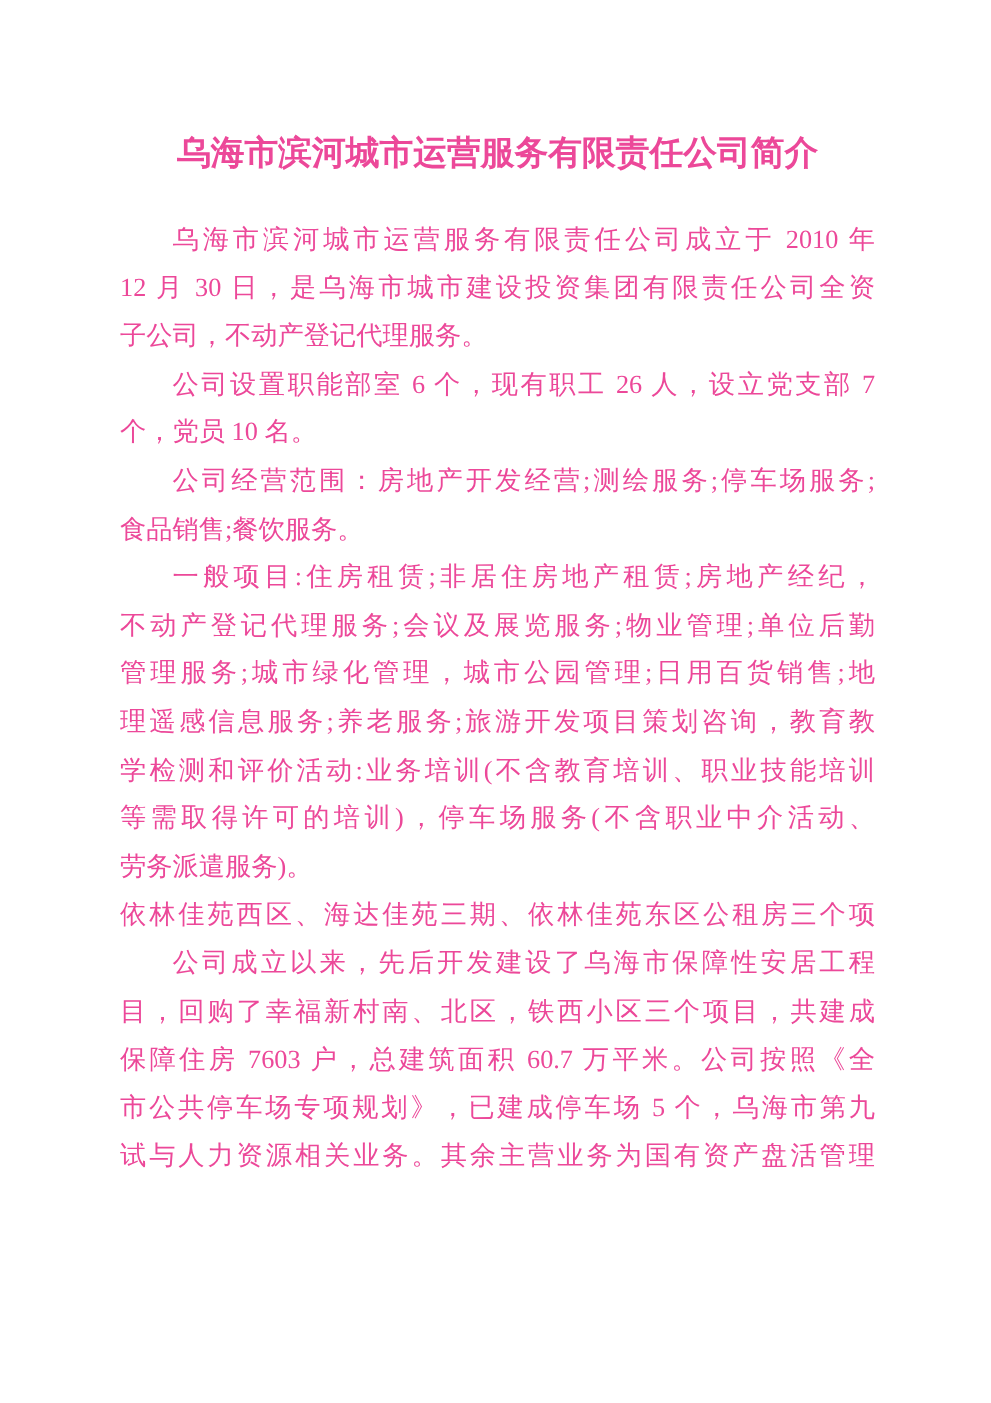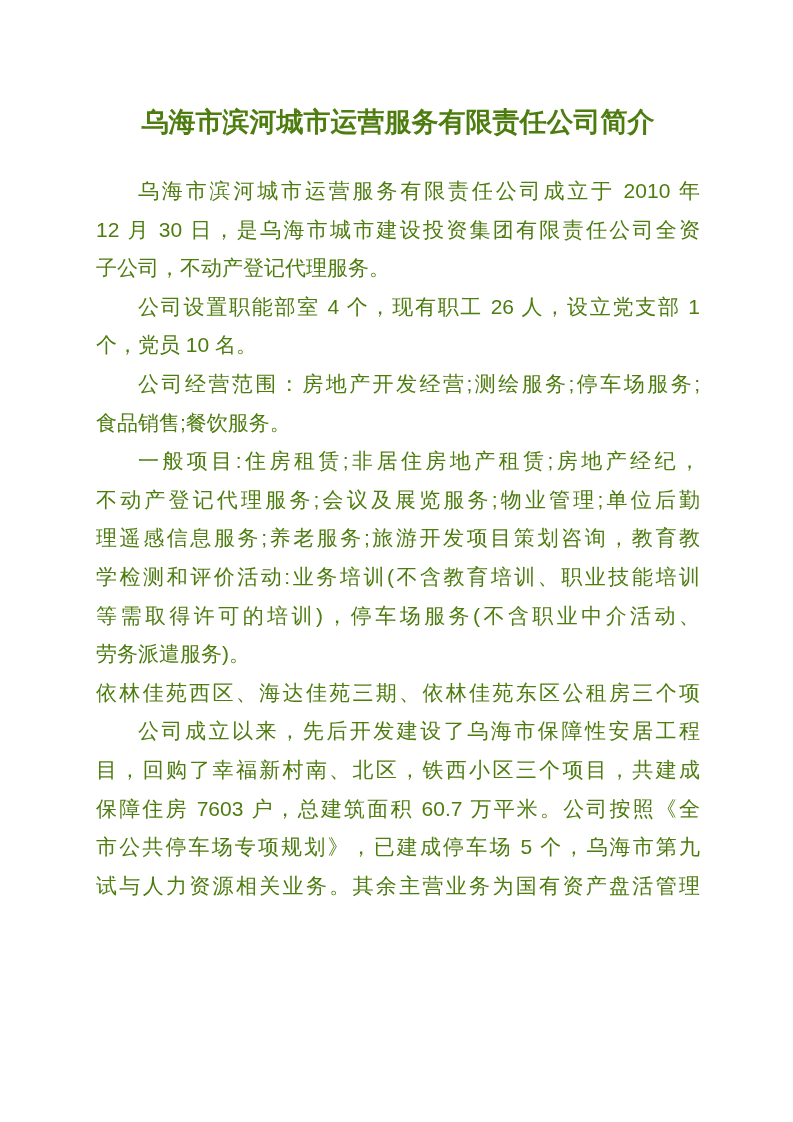--- a/index.html
+++ b/index.html
@@ -6,22 +6,22 @@
     margin: 0;
     padding: 0;
     background: #ffffff;
   }
   .page {
     position: relative;
     width: 793px;
     height: 1122px;
     background: #ffffff;
     overflow: hidden;
-    font-family: Liberation Sans, sans-serif;
-    color: #4d7c0f;
+    font-family: Liberation Serif, serif;
+    color: #ec4899;
   }
   .content {
     position: absolute;
     left: 96px;
     top: 103px;
     width: 604px;
   }
   .doc-title {
     text-align: center;
     font-weight: bold;
@@ -55,32 +55,33 @@
 
     <h1 class="doc-title">乌海市滨河城市运营服务有限责任公司简介</h1>
 
     <div class="para">
       <div class="line indent">乌海市滨河城市运营服务有限责任公司成立于 2010 年</div>
       <div class="line">12 月 30 日，是乌海市城市建设投资集团有限责任公司全资</div>
       <div class="line last">子公司，不动产登记代理服务。</div>
     </div>
 
     <div class="para">
-      <div class="line indent">公司设置职能部室 4 个，现有职工 26 人，设立党支部 1</div>
+      <div class="line indent">公司设置职能部室 6 个，现有职工 26 人，设立党支部 7</div>
       <div class="line last">个，党员 10 名。</div>
     </div>
 
     <div class="para">
       <div class="line indent">公司经营范围：房地产开发经营;测绘服务;停车场服务;</div>
       <div class="line last">食品销售;餐饮服务。</div>
     </div>
 
     <div class="para">
       <div class="line indent">一般项目:住房租赁;非居住房地产租赁;房地产经纪，</div>
       <div class="line">不动产登记代理服务;会议及展览服务;物业管理;单位后勤</div>
+      <div class="line">管理服务;城市绿化管理，城市公园管理;日用百货销售;地</div>
       <div class="line">理遥感信息服务;养老服务;旅游开发项目策划咨询，教育教</div>
       <div class="line">学检测和评价活动:业务培训(不含教育培训、职业技能培训</div>
       <div class="line">等需取得许可的培训)，停车场服务(不含职业中介活动、</div>
       <div class="line last">劳务派遣服务)。</div>
     </div>
 
     <div class="para">
       <div class="line">依林佳苑西区、海达佳苑三期、依林佳苑东区公租房三个项</div>
       <div class="line indent">公司成立以来，先后开发建设了乌海市保障性安居工程</div>
       <div class="line">目，回购了幸福新村南、北区，铁西小区三个项目，共建成</div>

